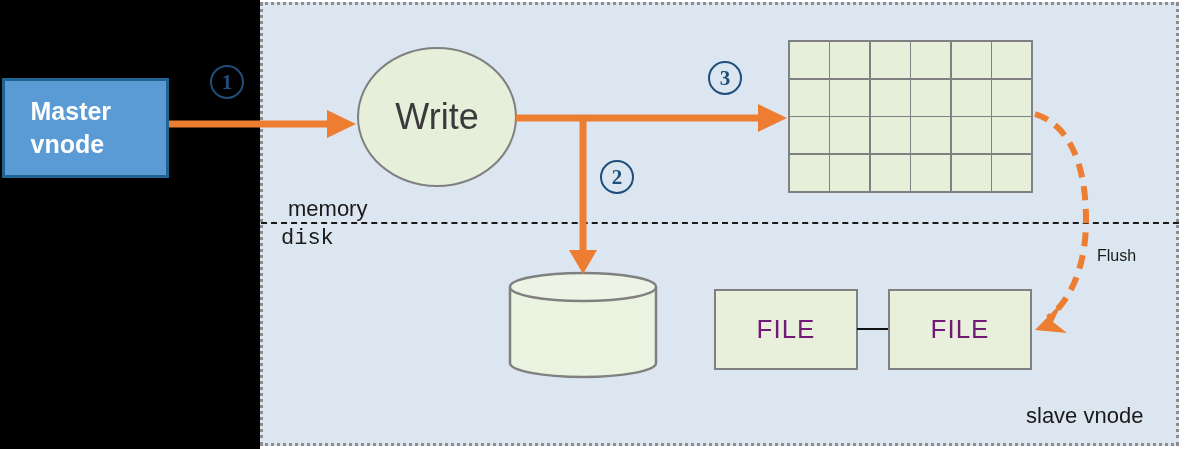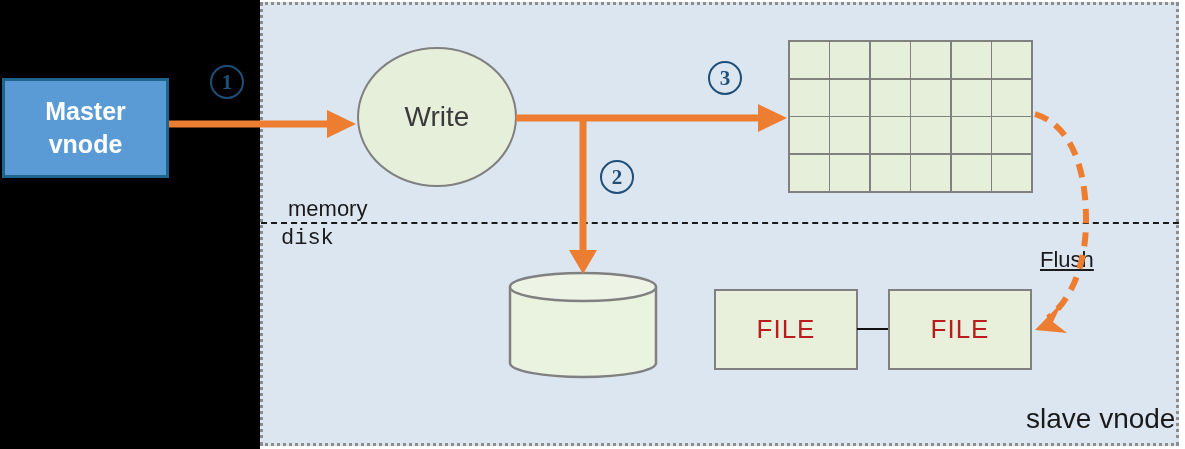--- a/index.html
+++ b/index.html
@@ -8,50 +8,50 @@
     font-family:"Liberation Sans","DejaVu Sans",sans-serif;
   }
   .black-left{position:absolute;left:0;top:0;width:260px;height:449px;background:#000000;}
   .panel{
     position:absolute;left:260px;top:2px;width:919px;height:444px;
     background:#dce6f1;border:3px dotted #8c8c8c;box-sizing:border-box;
   }
   .master-box{
     position:absolute;left:2px;top:78px;width:167px;height:100px;box-sizing:border-box;
     background:#5b9bd5;border:3px solid #1f6391;color:#ffffff;
-    display:flex;align-items:center;justify-content:center;text-align:center;
+    display:flex;align-items:center;justify-content:center;text-align:left;
     font-size:25px;font-weight:600;line-height:1.32;
   }
   .master-box span{display:block;width:110px;}
   .write-ellipse{
     position:absolute;left:357px;top:47px;width:160px;height:140px;box-sizing:border-box;
     background:#e6efda;border:2px solid #808080;border-radius:50%;
     display:flex;align-items:center;justify-content:center;
-    font-size:28px;color:#3a3a3a;
+    font-size:36px;color:#3a3a3a;
   }
   .mem-grid{
     position:absolute;left:788px;top:40px;width:245px;height:153px;box-sizing:border-box;
     display:grid;background:#808080;border:2px solid #808080;gap:1.5px;
   }
   .mem-grid .cell{background:#e6efda;}
   .memline{
     position:absolute;left:261px;top:222px;width:918px;height:0;
     border-top:2px dashed #1a1a1a;
   }
   .lbl{position:absolute;color:#1a1a1a;white-space:nowrap;}
   .lbl-memory{left:288px;top:196px;font-size:22px;}
   .lbl-disk{left:281px;top:226px;font-size:22px;font-family:Liberation Mono, monospace;}
   .lbl-wal{left:508px;top:394px;width:150px;text-align:center;font-size:25px;letter-spacing:1px;}
-  .lbl-flush{left:1040px;top:247px;font-size:22px;text-decoration:underline;}
-  .lbl-slave{left:1026px;top:403px;font-size:28px;}
+  .lbl-flush{left:1097px;top:247px;font-size:16px;}
+  .lbl-slave{left:1026px;top:403px;font-size:22px;}
   .file-box{
     position:absolute;top:289px;width:144px;height:81px;box-sizing:border-box;
     background:#e8f0dc;border:2.5px solid #808080;
     display:flex;align-items:center;justify-content:center;
-    font-size:26px;font-weight:500;color:#b91c1c;letter-spacing:1px;
+    font-size:26px;font-weight:500;color:#701a75;letter-spacing:1px;
   }
   .file-1{left:714px;}
   .file-2{left:888px;}
   .file-connector{position:absolute;left:857px;top:328px;width:31px;height:0;border-top:2.5px solid #111111;}
   .overlay{position:absolute;left:0;top:0;width:1185px;height:449px;pointer-events:none;}
   .step{
     position:absolute;width:34px;height:34px;border-radius:50%;box-sizing:border-box;
     border:2.5px solid #1f4e79;color:#1f4e79;background:transparent;
     display:flex;align-items:center;justify-content:center;
     font-family:"Liberation Serif","DejaVu Serif",serif;font-size:21px;font-weight:700;

